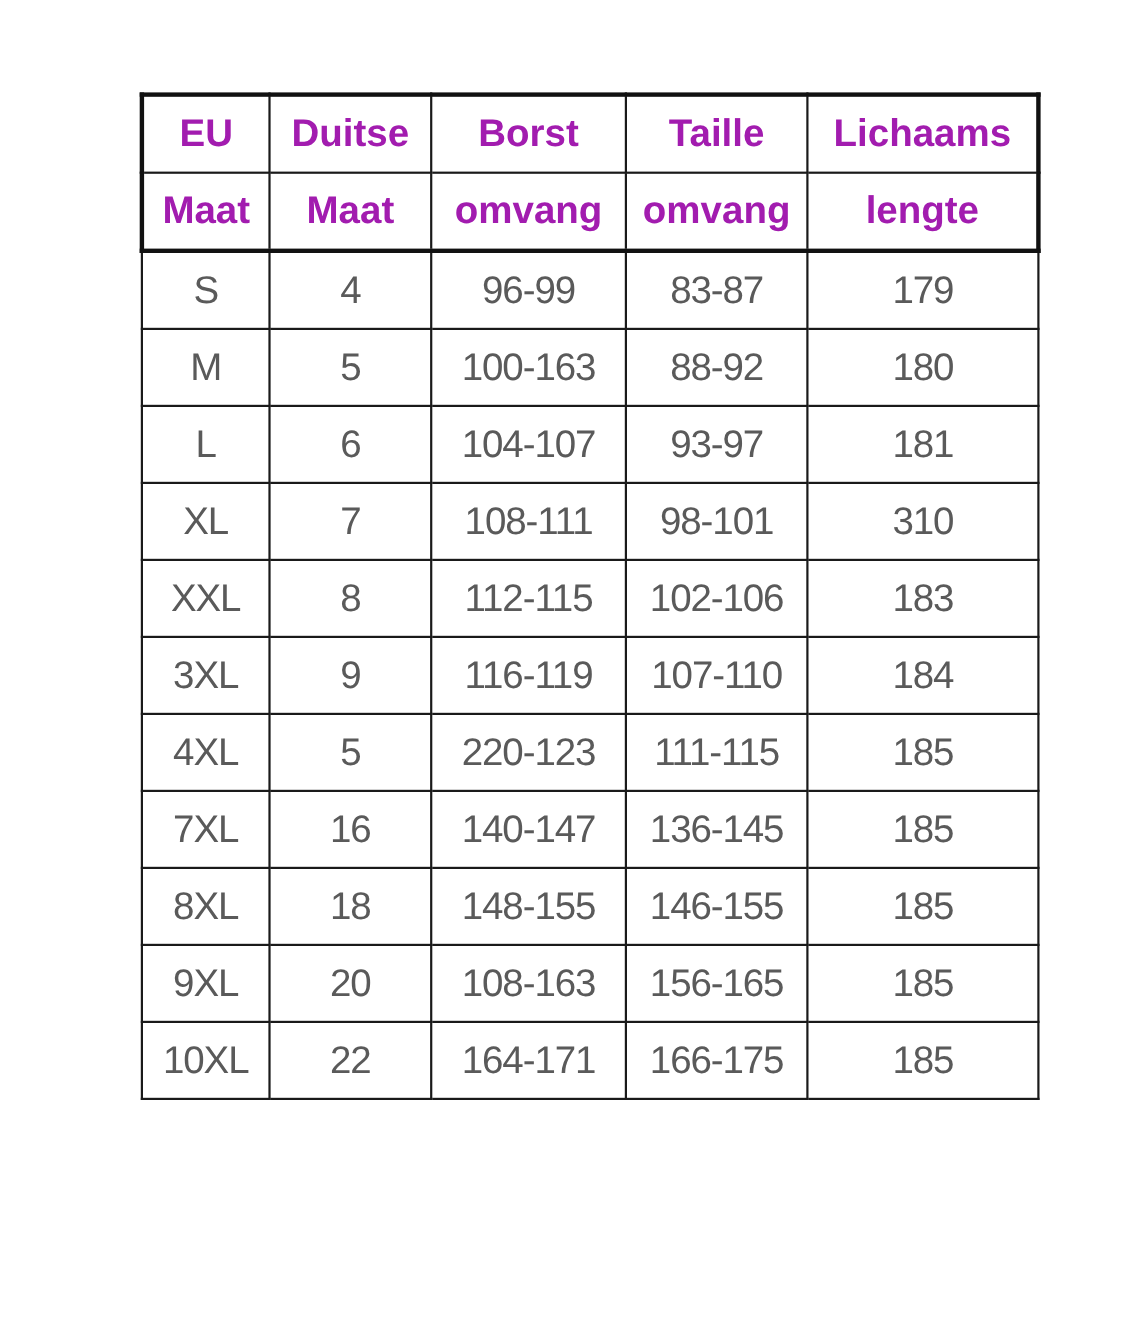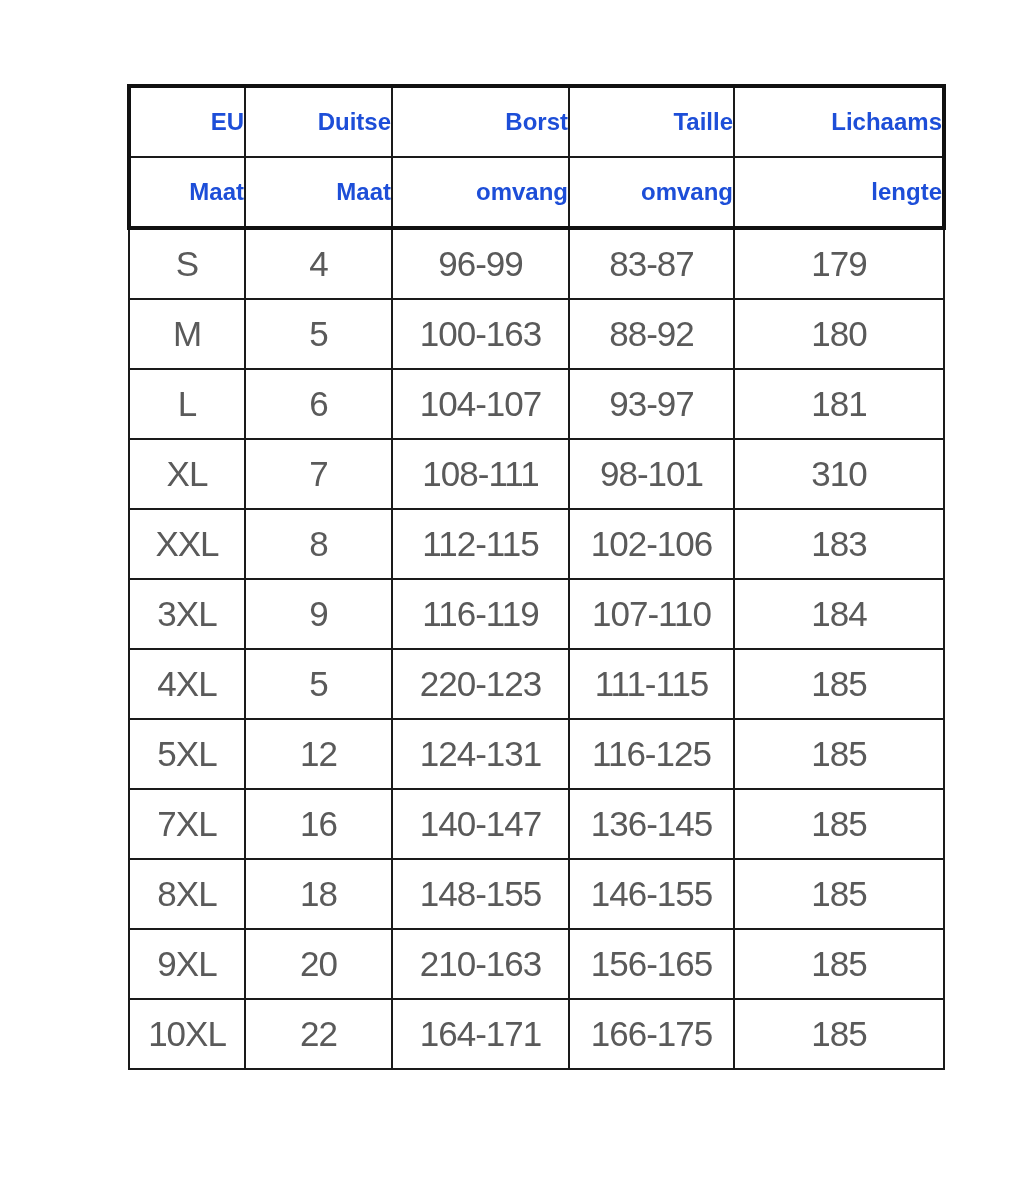--- a/index.html
+++ b/index.html
@@ -16,23 +16,23 @@
     .size-table col.c0 { width: 116px; }
     .size-table col.c1 { width: 147px; }
     .size-table col.c2 { width: 177px; }
     .size-table col.c3 { width: 165px; }
     .size-table col.c4 { width: 210px; }
     .size-table thead { border: 4px solid #111111; }
     .size-table th {
       height: 68px;
       border: 2px solid #1a1a1a;
       font-weight: bold;
-      font-size: 24px;
-      color: #1d4ed8;
-      text-align: right;
+      font-size: 35px;
+      color: #a21caf;
+      text-align: center;
       vertical-align: middle;
       padding: 0;
     }
     .size-table td {
       height: 68px;
       border: 2px solid #1a1a1a;
       font-size: 35px;
       color: #5a5a5a;
       text-align: center;
       vertical-align: middle;
@@ -111,44 +111,37 @@
       <td>184</td>
     </tr>
     <tr>
       <td>4XL</td>
       <td>5</td>
       <td>220-123</td>
       <td>111-115</td>
       <td>185</td>
     </tr>
     <tr>
-      <td>5XL</td>
-      <td>12</td>
-      <td>124-131</td>
-      <td>116-125</td>
-      <td>185</td>
-    </tr>
-    <tr>
       <td>7XL</td>
       <td>16</td>
       <td>140-147</td>
       <td>136-145</td>
       <td>185</td>
     </tr>
     <tr>
       <td>8XL</td>
       <td>18</td>
       <td>148-155</td>
       <td>146-155</td>
       <td>185</td>
     </tr>
     <tr>
       <td>9XL</td>
       <td>20</td>
-      <td>210-163</td>
+      <td>108-163</td>
       <td>156-165</td>
       <td>185</td>
     </tr>
     <tr>
       <td>10XL</td>
       <td>22</td>
       <td>164-171</td>
       <td>166-175</td>
       <td>185</td>
     </tr>

